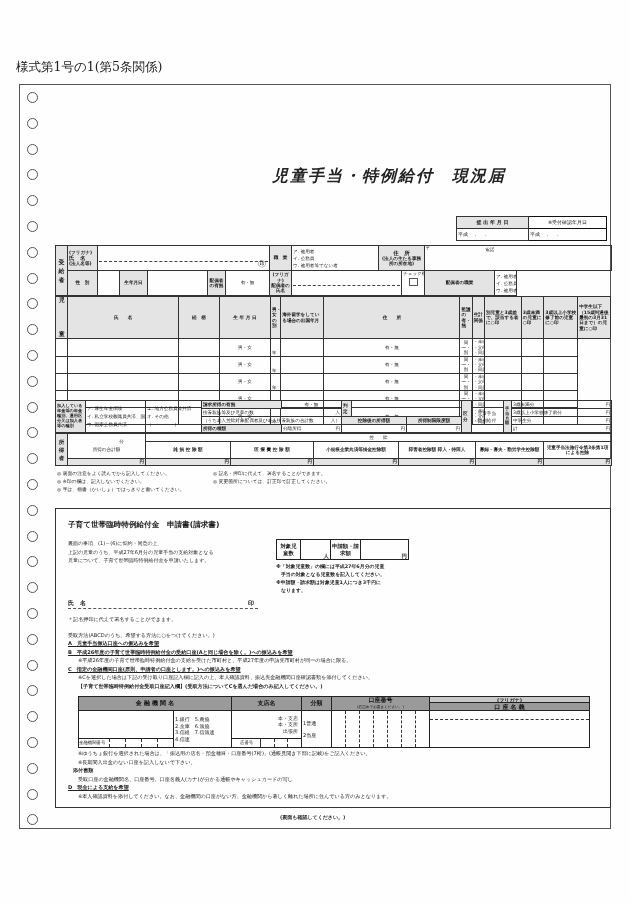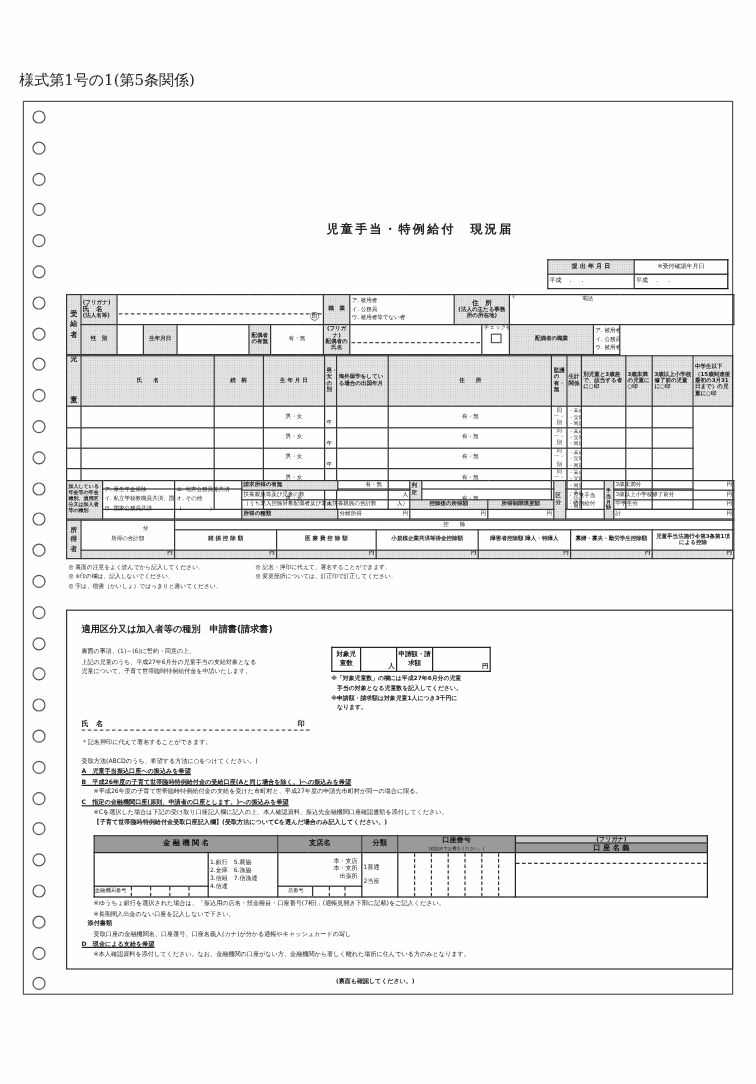--- a/index.html
+++ b/index.html
@@ -6,21 +6,21 @@
   html, body { width: 630px; height: 903px; background: #fefefe; overflow: hidden; }
   body { position: relative; font-family: "DejaVu Sans", "Liberation Sans", sans-serif; color: #1a1a1a; }
 
   .form-no { position: absolute; left: 16px; top: 59px; font-family: "DejaVu Serif", "Liberation Serif", serif; font-size: 12.5px; color: #222; }
 
   .sheet { position: absolute; left: 19px; top: 84px; width: 592px; height: 745px; border: 1.2px solid #555; }
 
   .holes { position: absolute; left: 27px; top: 92px; width: 14px; }
   .hole { position: absolute; left: 0; width: 11px; height: 11px; border: 1.3px solid #555; border-radius: 50%; }
 
-  .main-title { position: absolute; left: 272px; top: 184px; font-size: 10px; font-weight: bold; letter-spacing: 2px; color: #222; }
+  .main-title { position: absolute; left: 272px; top: 166px; font-size: 16px; font-weight: bold; letter-spacing: 2px; color: #222; font-style: italic; }
 
   table { border-collapse: collapse; table-layout: fixed; }
   td { border: 0.8px solid #333; font-size: 4.6px; line-height: 1.15; padding: 0 1px; vertical-align: middle; overflow: hidden; white-space: nowrap; }
   .sh { background-color: #e4e4e4; background-image: radial-gradient(#b8b8b8 0.5px, transparent 0.6px); background-size: 2px 2px; font-weight: bold; }
   .c { text-align: center; }
   .r { text-align: right; }
   .thick { border: 1.6px solid #111; }
 
   .date-box { position: absolute; left: 456px; top: 216px; }
   .date-box td { height: 12px; font-size: 5px; }
@@ -403,21 +403,21 @@
   <div>◎ 裏面の注意をよく読んでから記入してください。</div>
   <div>◎ ※印の欄は、記入しないでください。</div>
   <div>◎ 字は、楷書（かいしょ）ではっきりと書いてください。</div>
 </div>
 <div class="note-lines2">
   <div>◎ 記名・押印に代えて、署名することができます。</div>
   <div>◎ 変更箇所については、訂正印で訂正してください。</div>
 </div>
 
 <div class="app-box">
-  <div class="app-title">適用区分又は加入者等の種別　申請書(請求書)</div>
+  <div class="app-title">子育て世帯臨時特例給付金　申請書(請求書)</div>
   <div class="app-intro">
     <div>裏面の事項、(1)～(6)に誓約・同意の上、</div>
     <div>上記の児童のうち、平成27年6月分の児童手当の支給対象となる</div>
     <div>児童について、子育て世帯臨時特例給付金を申請いたします。</div>
   </div>
 
   <table class="target-table">
     <tbody>
         <tr>
       <td class="c" style="width:24px;white-space:normal;line-height:7px">対象児童数</td>

